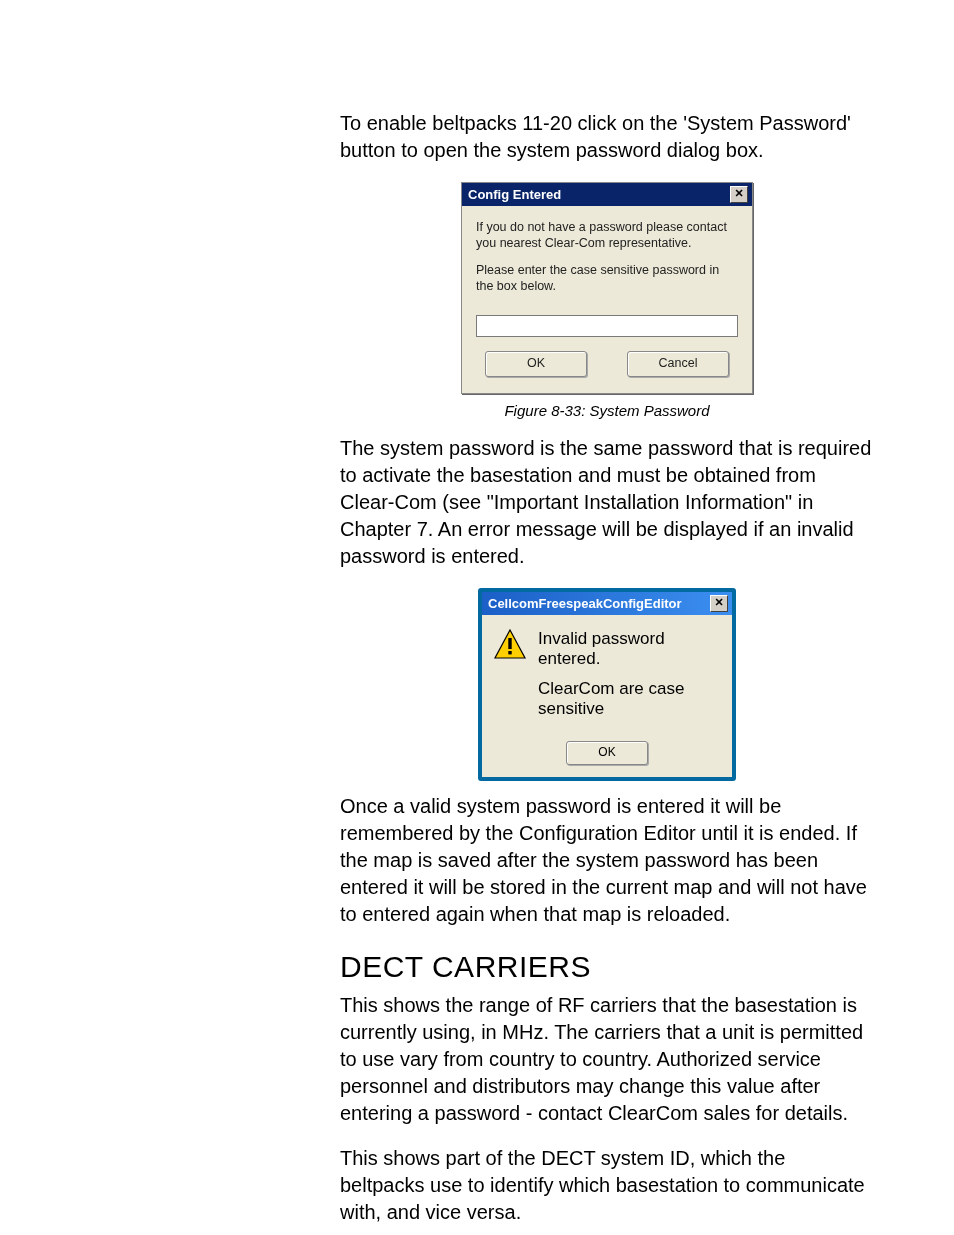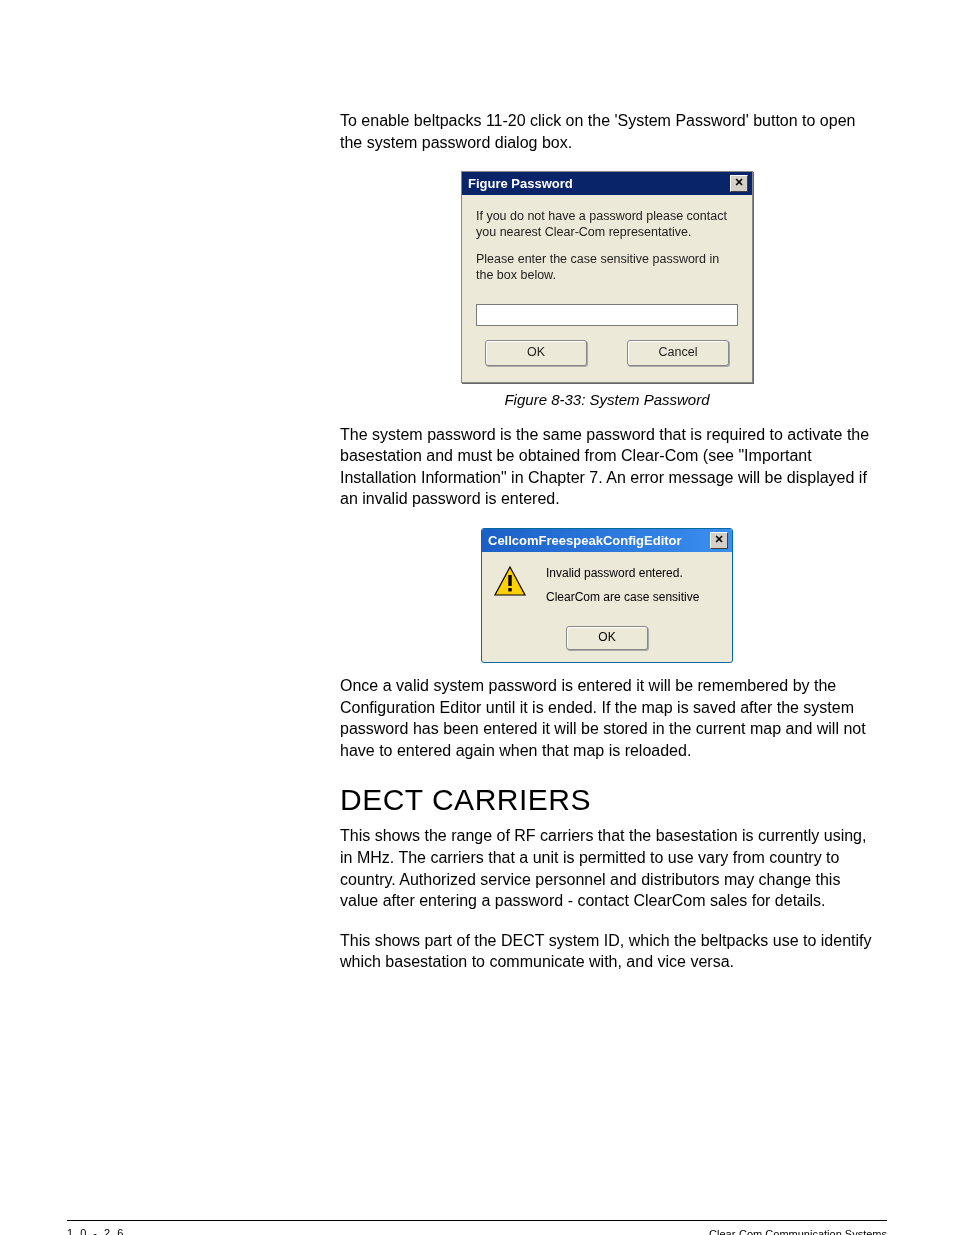--- a/index.html
+++ b/index.html
@@ -10,21 +10,21 @@
     color: #000;
     width: 954px;
   }
   .page {
     padding: 110px 80px 40px 340px;
     box-sizing: border-box;
     min-height: 1180px;
     position: relative;
   }
   .body-text {
-    font-size: 16px;
+    font-size: 20px;
     line-height: 1.35;
     margin: 0 0 18px 0;
   }
   .figure-wrap {
     text-align: center;
     margin: 14px 0 8px 0;
   }
   .caption {
     font-style: italic;
     font-size: 15px;
@@ -112,31 +112,31 @@
     border-radius:3px;
     font-size:12.5px;
     text-align:center;
     line-height:22px;
     box-shadow: inset 1px 1px 0 #fff, 1px 1px 0 #aaa;
   }
   
   .dialog2 {
     display:inline-block;
     width:250px;
-    border:1px solid #0369a1;
+    border:4px solid #0369a1;
     background:#ece9d8;
     text-align:left;
     border-radius:3px;
     overflow:hidden;
   }
   .dialog2-body {
     padding:14px 12px 12px 12px;
-    font-size:12px;
+    font-size:17px;
     display:flex;
-    gap:20px;
+    gap:12px;
     align-items:flex-start;
   }
   .warn-icon {
     width:32px;height:30px;
     flex:0 0 auto;
   }
   .warn-icon svg{display:block}
   .dialog2-text p{margin:0 0 10px 0}
   .dialog2-btnrow{
     text-align:center;
@@ -170,21 +170,21 @@
 </head>
 <body>
 
 <div class="page">
 
   <p class="body-text">To enable beltpacks 11-20 click on the 'System Password' button to open the system password dialog box.</p>
 
   <div class="figure-wrap">
     <div class="dialog1">
       <div class="titlebar1">
-        <span>Figure Password</span>
+        <span>Config Entered</span>
         <span class="closebtn">✕</span>
       </div>
       <div class="dialog1-body">
         <p>If you do not have a password please contact you nearest Clear-Com representative.</p>
         <p>Please enter the case sensitive password in the box below.</p>
         <div class="pwfield"></div>
         <div class="btnrow">
           <div class="winbtn">OK</div>
           <div class="winbtn">Cancel</div>
         </div>

